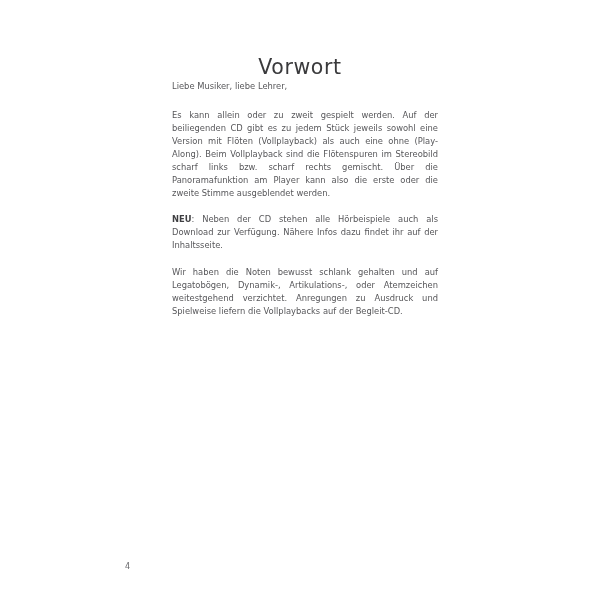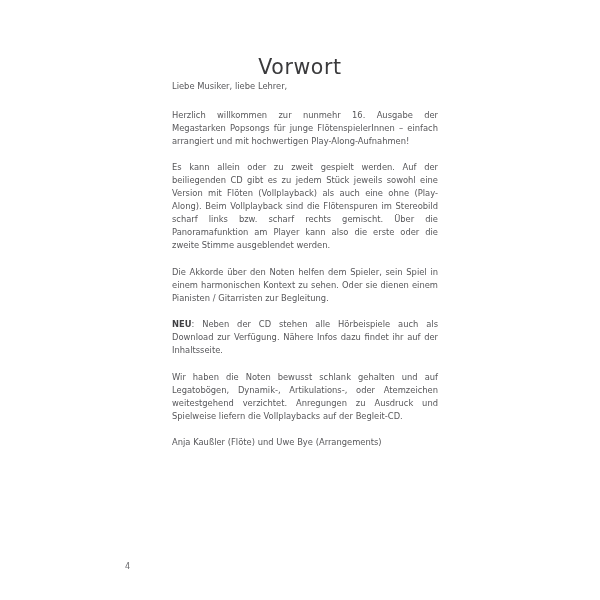--- a/index.html
+++ b/index.html
@@ -82,30 +82,27 @@
 <body>
 
 <div class="page">
 
   <h1 class="page-title">Vorwort</h1>
 
   <div class="text-column">
 
     <p class="para no-justify gap-greeting">Liebe Musiker, liebe Lehrer,</p>
 
-    <p class="para gap-std">Herzlich willkommen zur nunmehr 16. Ausgabe der Megastarken Popsongs für junge FlötenspielerInnen – einfach arrangiert und mit hochwertigen Play-Along-Aufnahmen!</p>
 
     <p class="para gap-std">Es kann allein oder zu zweit gespielt werden. Auf der beiliegenden CD gibt es zu jedem Stück jeweils sowohl eine Version mit Flöten (Vollplayback) als auch eine ohne (Play-Along). Beim Vollplayback sind die Flötenspuren im Stereobild scharf links bzw. scharf rechts gemischt. Über die Panoramafunktion am Player kann also die erste oder die zweite Stimme ausgeblendet werden.</p>
 
-    <p class="para gap-std">Die Akkorde über den Noten helfen dem Spieler, sein Spiel in einem harmonischen Kontext zu sehen. Oder sie dienen einem Pianisten / Gitarristen zur Begleitung.</p>
 
     <p class="para gap-std"><strong>NEU</strong><span>: </span><span>Neben der CD stehen alle Hörbeispiele auch als Download zur Verfügung. Nähere Infos dazu findet ihr auf der Inhaltsseite.</span></p>
 
     <p class="para gap-std">Wir haben die Noten bewusst schlank gehalten und auf Legatobögen, Dynamik-, Artikulations-, oder Atemzeichen weitestgehend verzichtet. Anregungen zu Ausdruck und Spielweise liefern die Vollplaybacks auf der Begleit-CD.</p>
 
 
-    <p class="para no-justify">Anja Kaußler (Flöte) und Uwe Bye (Arrangements)</p>
 
   </div>
 
   <div class="page-number">4</div>
 
 </div>
 
 </body></html>

